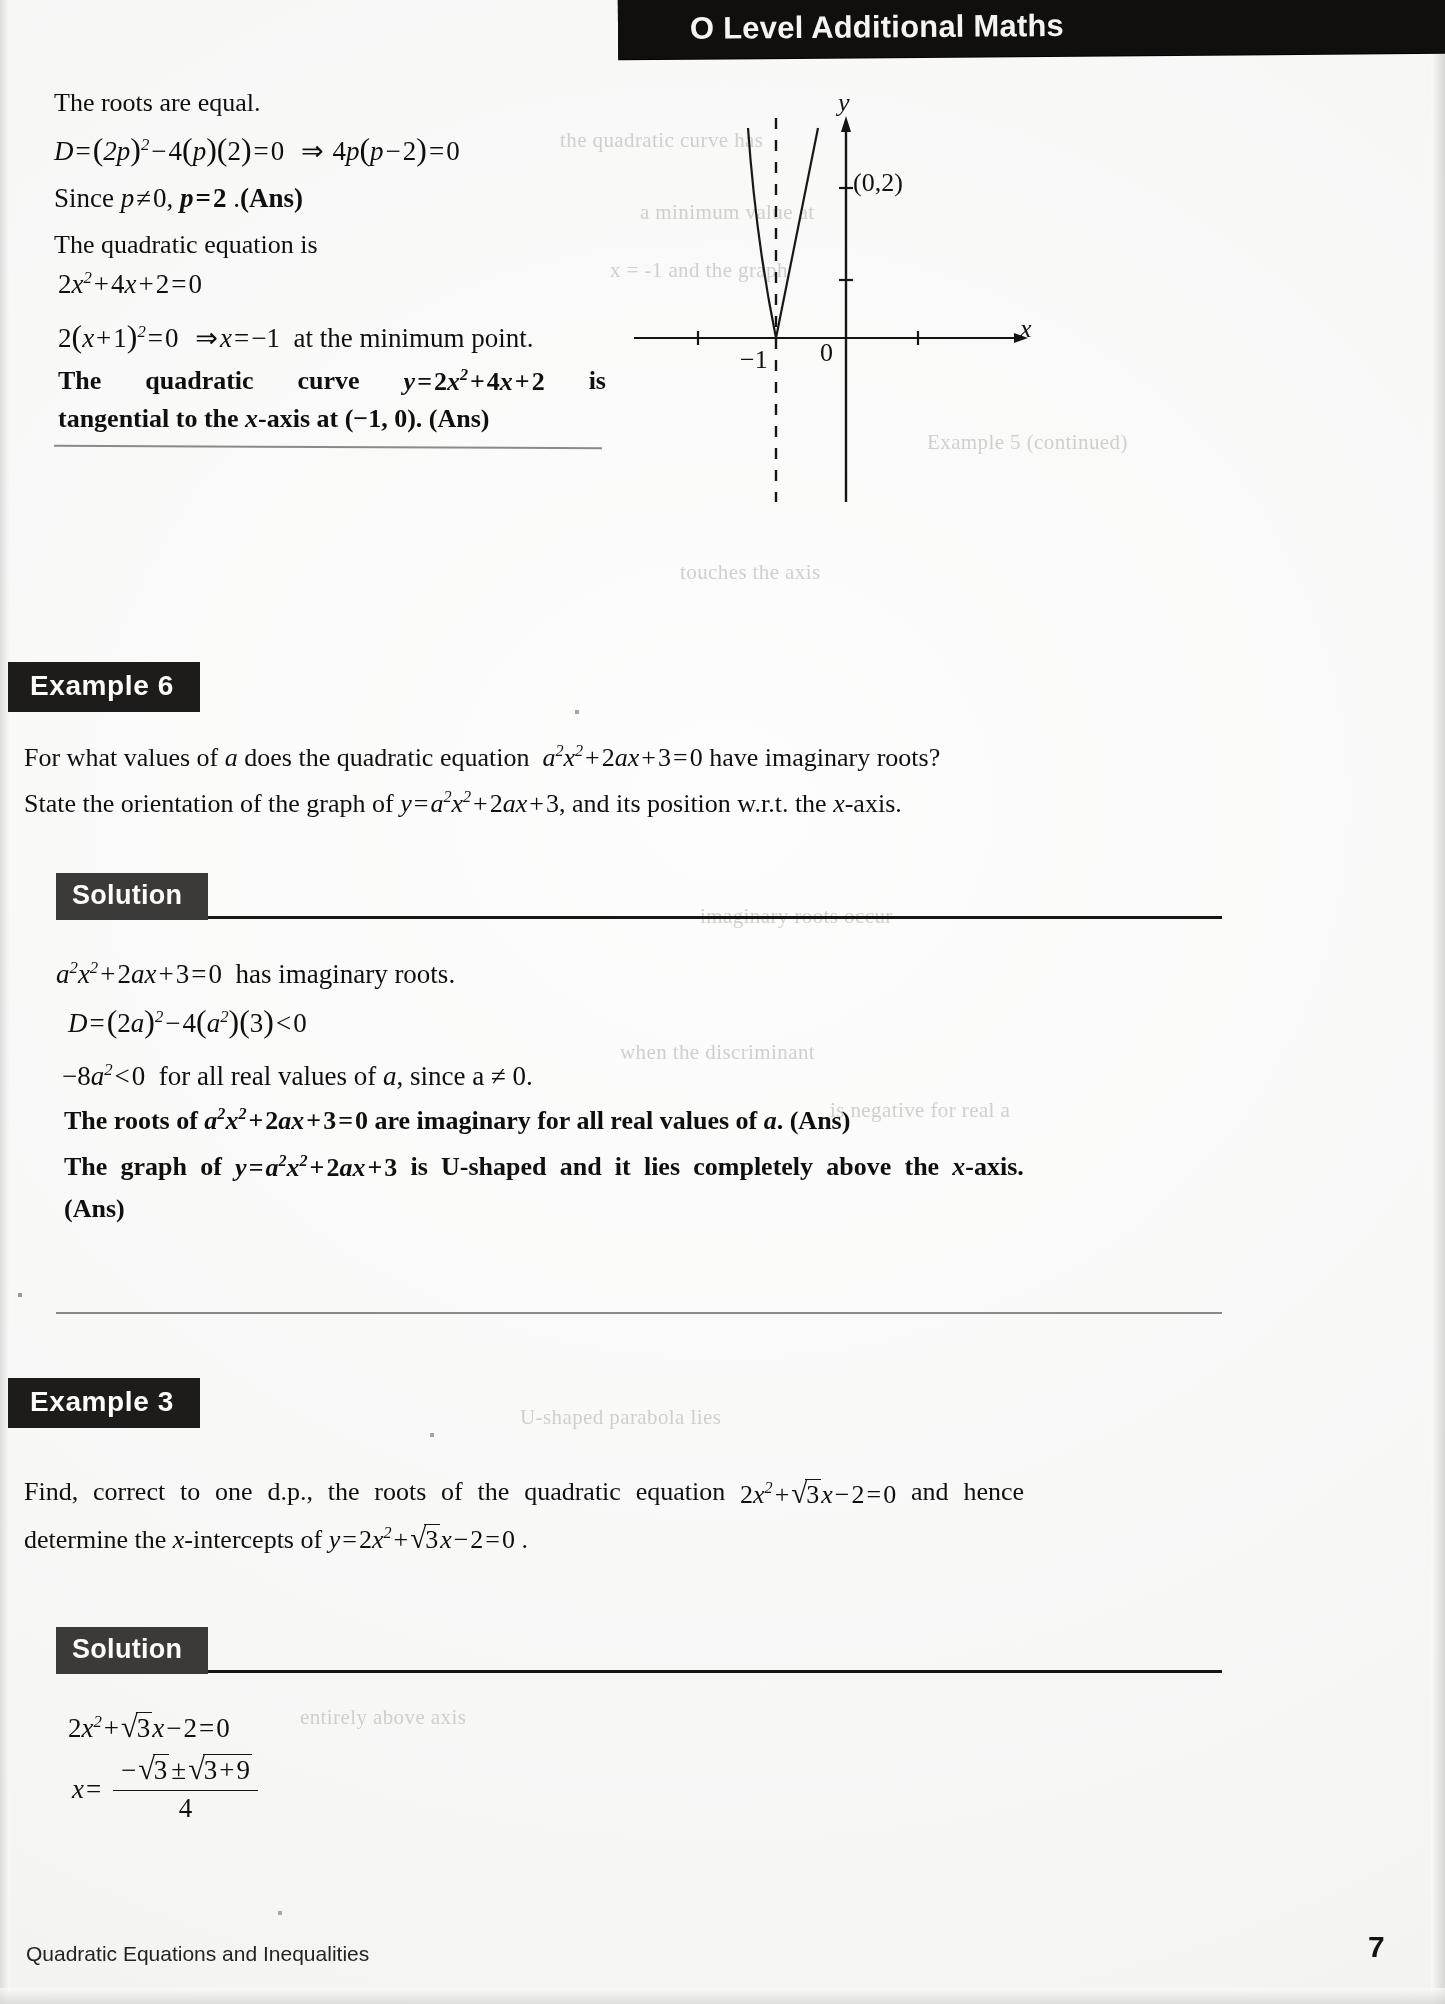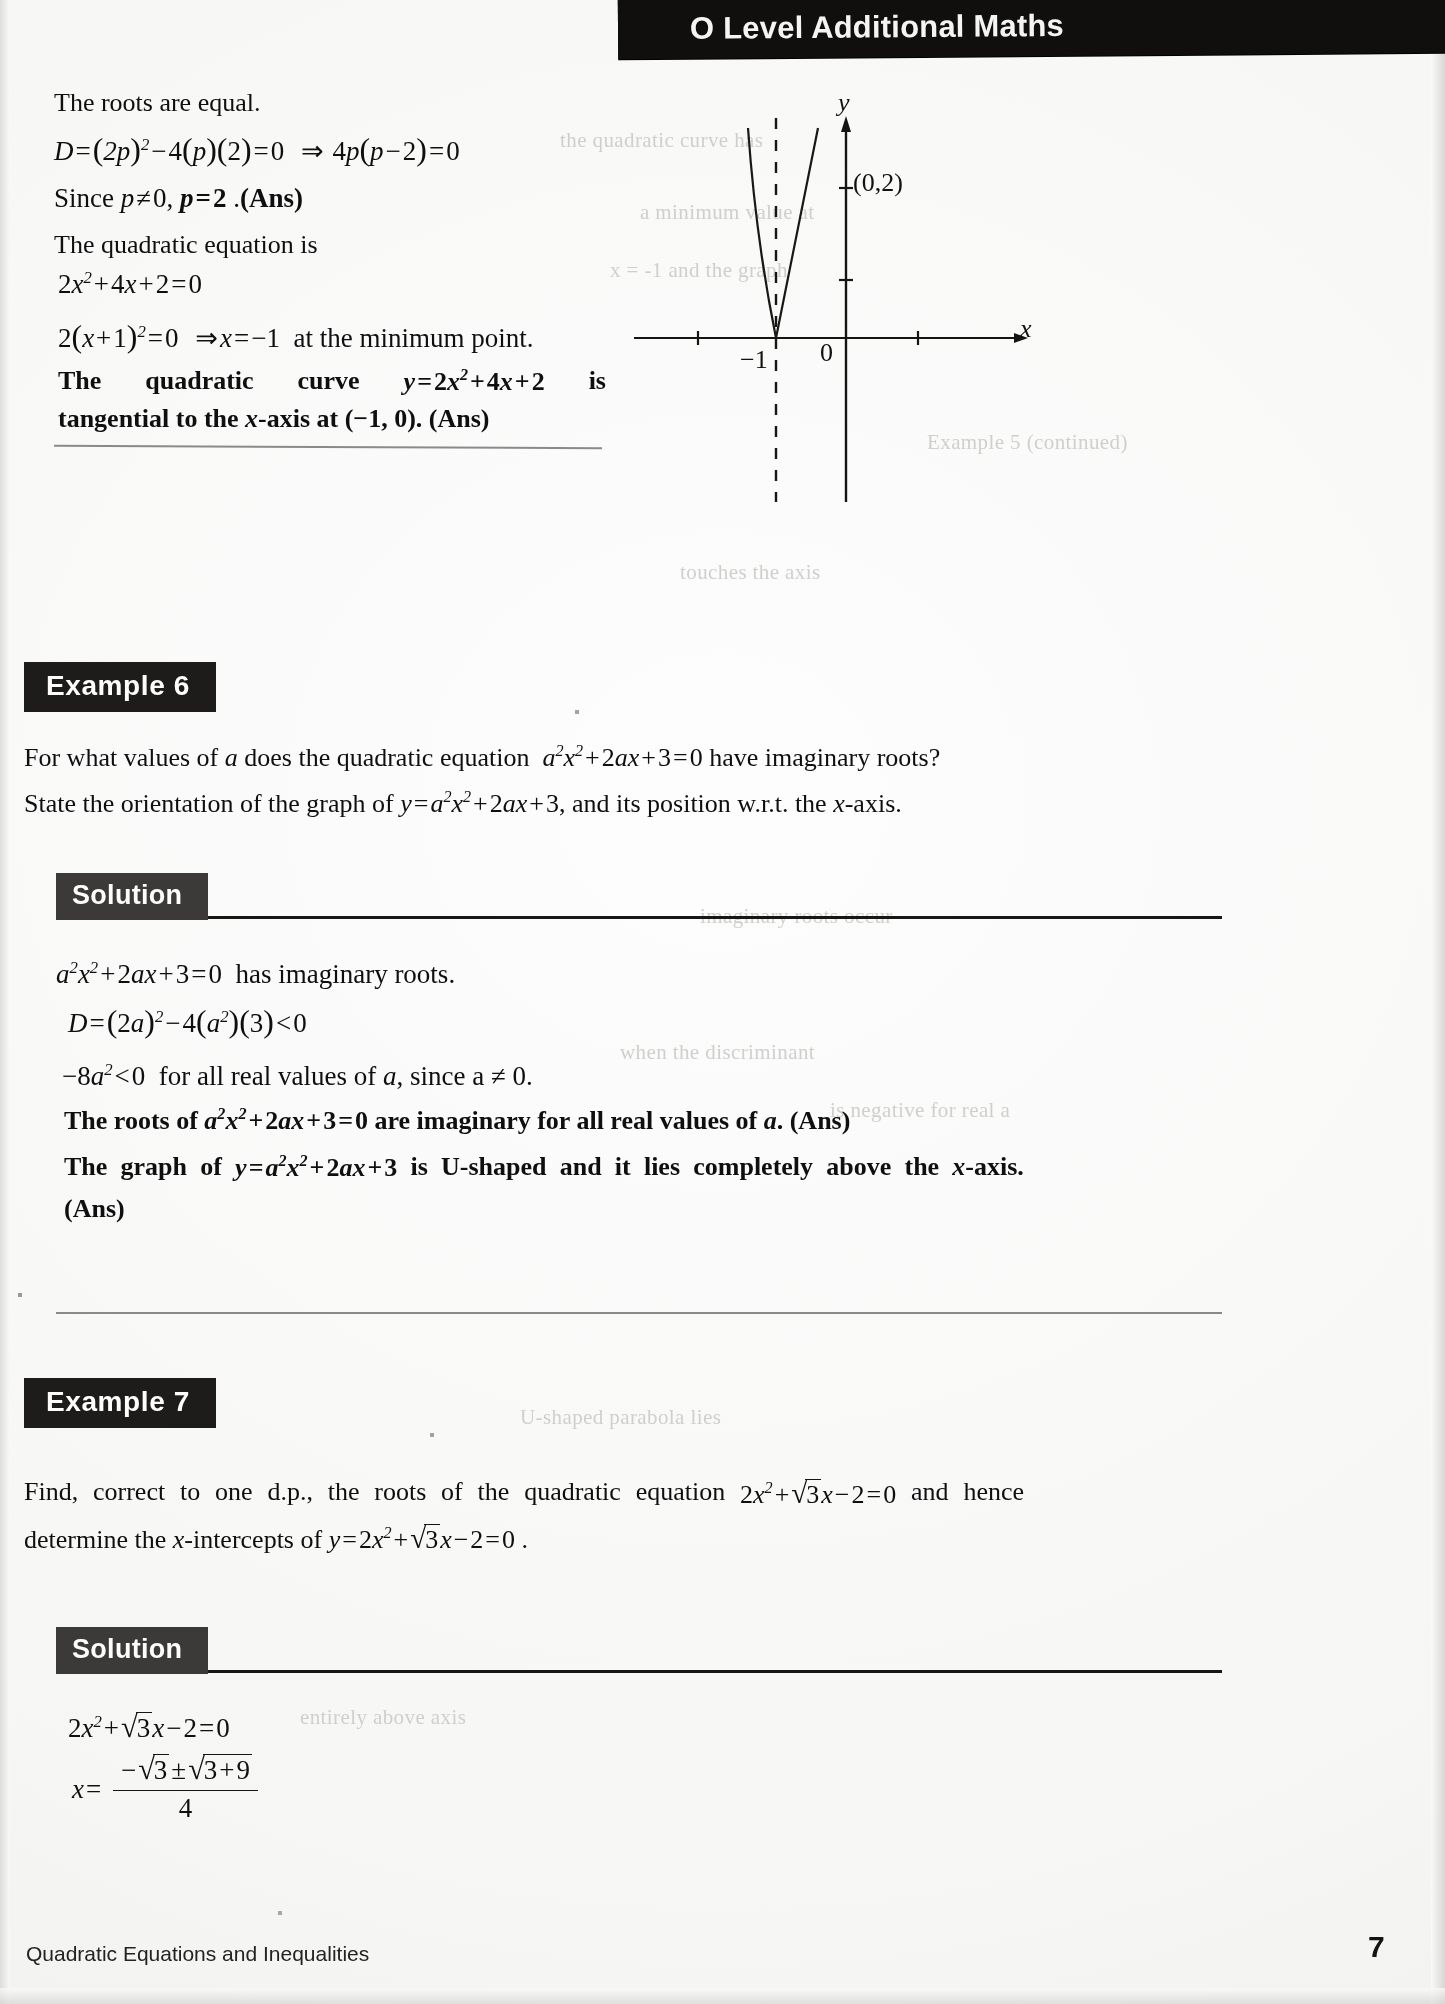--- a/index.html
+++ b/index.html
@@ -97,21 +97,21 @@
   .b { font-weight: 700; }
 
   
   .hrule-thin {
     position: absolute;
     background: #8a8a86;
     height: 1.6px;
   }
 
   
-  .ex-wrap { position: absolute; display: flex; align-items: flex-start; }
+  .ex-wrap { position: absolute; display: flex; align-items: flex-start; flex-direction: column; }
   .ex-tick {
     width: 9px; background: #131312; margin-right: 7px;
   }
   .ex-box {
     background: #1d1c1b;
     padding: 8px 26px 10px 22px;
     color: #fdfdfb;
     font-family: "Liberation Sans", sans-serif;
     font-weight: 700;
     font-size: 28px;
@@ -308,21 +308,21 @@
   </span>
 </div>
 <div class="line t21 b" style="left:64px; top:1194px;">
   <span>(Ans)</span>
 </div>
 
 <div class="hrule-thin" style="left:56px; top:1312px; width:1166px;"></div>
 
 <div class="ex-wrap" style="left:8px; top:1378px;">
   <div class="ex-tick"></div>
-  <div class="ex-box">Example 7</div>
+  <div class="ex-box">Example 3</div>
 </div>
 
 <div class="wrapline t21" style="left:24px; top:1477px; width:1000px;">
   <span style="display:flex; justify-content:space-between; white-space:nowrap;">
     <span class="up">Find,</span>
       <span class="up">correct</span>
       <span class="up">to</span>
       <span class="up">one</span>
       <span class="up">d.p.,</span>
       <span class="up">the</span>

